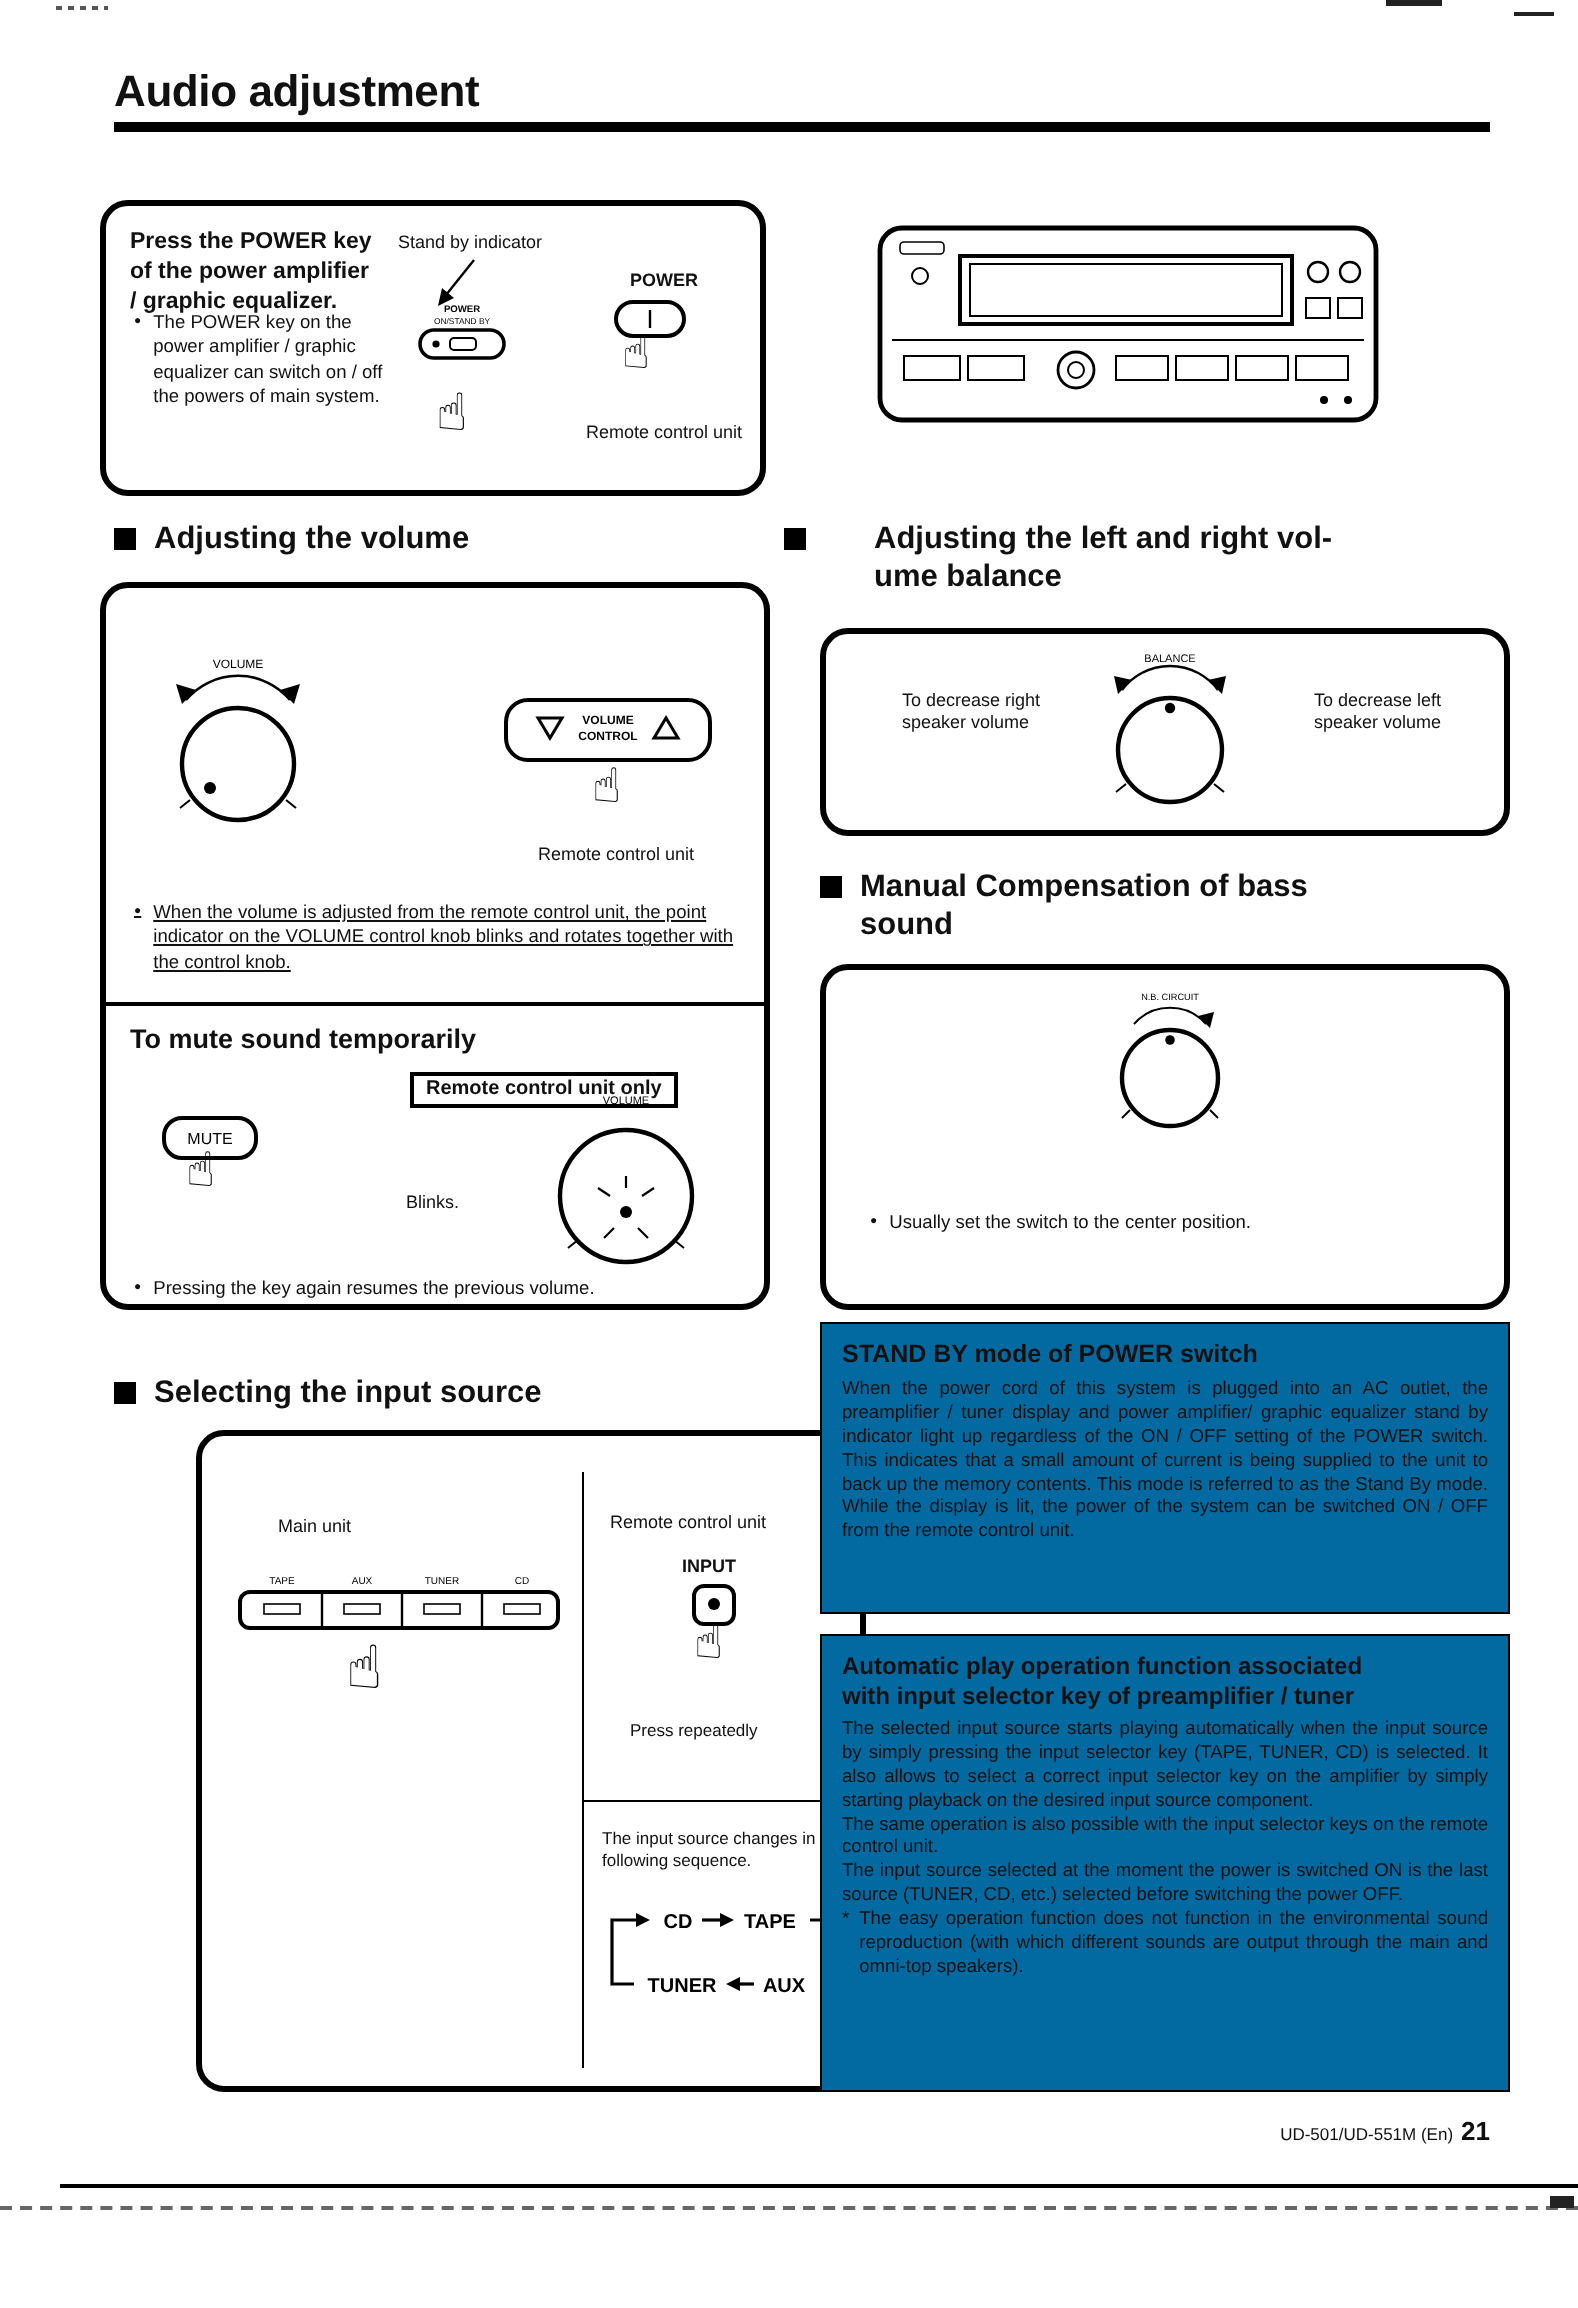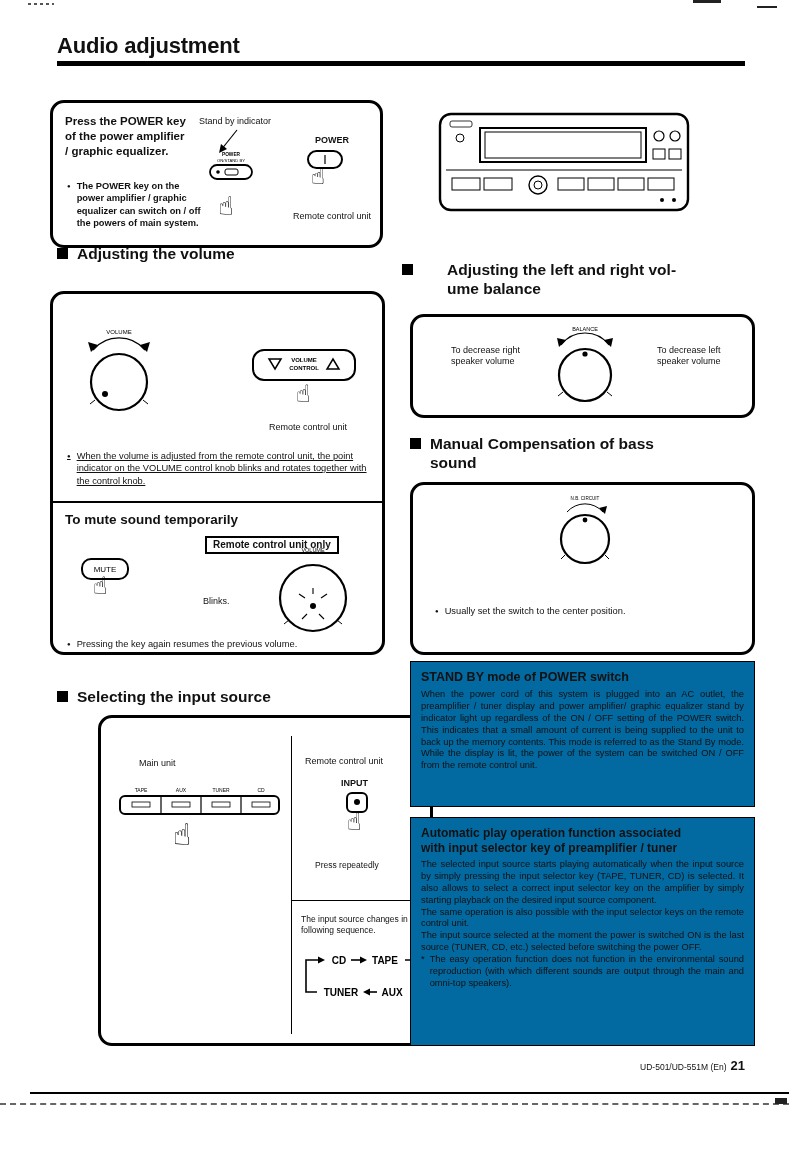--- a/index.html
+++ b/index.html
@@ -39,21 +39,21 @@
   <div class="artifact" style="left:693px;top:0;width:28px;height:3px;"></div>
   <div class="artifact" style="left:757px;top:6px;width:20px;height:2px;"></div>
 
   <div class="abs title" style="left:57px;top:33px;">Audio adjustment</div>
   <div class="abs rule" style="left:57px;top:61px;width:688px;height:5px;"></div>
 
   <div class="rbox" style="left:50px;top:100px;width:333px;height:148px;">
     <div class="abs boldhead" style="left:12px;top:11px;width:148px;">Press the POWER key
 of the power amplifier
 / graphic equalizer.</div>
-    <div class="abs bul" style="left:14px;top:77px;width:134px;font-weight:bold;">The POWER key on the power amplifier / graphic equalizer can switch on / off the powers of main system.</div>
+    <div class="abs bul" style="left:14px;top:52px;width:134px;">The POWER key on the power amplifier / graphic equalizer can switch on / off the powers of main system.</div>
 
     <div class="abs cap" style="left:146px;top:13px;">Stand by indicator</div>
     <svg class="abs" style="left:152px;top:25px;" width="40" height="28" viewBox="0 0 40 28">
       <line x1="32" y1="2" x2="16" y2="22" stroke="#000" stroke-width="1.2"></line>
       <polygon points="14,25 16,16 22,21" fill="#000"></polygon>
     </svg>
 
     <svg class="abs" style="left:148px;top:46px;" width="60" height="36" viewBox="0 0 60 36">
       <text x="30" y="7" font-size="4.8" font-weight="bold" text-anchor="middle">POWER</text>
       <text x="30" y="13" font-size="4.2" text-anchor="middle">ON/STAND BY</text>
@@ -90,21 +90,21 @@
       <rect x="150" y="66" width="26" height="12"></rect>
       <rect x="180" y="66" width="26" height="12"></rect>
       <rect x="210" y="66" width="26" height="12"></rect>
     </g>
     <circle cx="100" cy="73" r="9" fill="#fff" stroke="#000" stroke-width="1.4"></circle>
     <circle cx="100" cy="73" r="4" fill="#fff" stroke="#000" stroke-width="1"></circle>
     <circle cx="224" cy="88" r="2" fill="#000"></circle>
     <circle cx="236" cy="88" r="2" fill="#000"></circle>
   </svg>
 
-  <div class="abs sech" style="left:57px;top:244px;width:320px;">
+  <div class="abs sech" style="left:57px;top:260px;width:320px;">
     <span class="sq"></span>
     <span>Adjusting the volume</span>
   </div>
 
   <div class="rbox" style="left:50px;top:291px;width:335px;height:364px;">
 
     <svg class="abs" style="left:24px;top:32px;" width="84" height="92" viewBox="0 0 84 92">
       <text x="42" y="8" font-size="6" text-anchor="middle">VOLUME</text>
       <path d="M16 24 A34 34 0 0 1 68 24" fill="none" stroke="#000" stroke-width="1.3"></path>
       <polygon points="14,26 11,16 21,19" fill="#000"></polygon>
@@ -215,21 +215,21 @@
       </g>
       <g fill="#000">
         <polygon points="72,12 65,8.5 65,15.5"></polygon>
         <polygon points="115,44 122,40.5 122,47.5"></polygon>
         <polygon points="68,44 75,40.5 75,47.5"></polygon>
         <polygon points="30,12 23,8.5 23,15.5"></polygon>
       </g>
     </svg>
   </div>
 
-  <div class="abs sech" style="left:402px;top:260px;width:345px;gap:34px;">
+  <div class="abs sech" style="left:392px;top:260px;width:345px;gap:34px;">
     <span class="sq"></span>
     <span>Adjusting the left and right vol-
 ume balance</span>
   </div>
 
   <div class="rbox" style="left:410px;top:314px;width:345px;height:104px;">
     <div class="abs cap" style="left:38px;top:28px;width:74px;">To decrease right speaker volume</div>
     <svg class="abs" style="left:134px;top:6px;" width="76" height="90" viewBox="0 0 76 90">
       <text x="38" y="8" font-size="5.5" text-anchor="middle">BALANCE</text>
       <path d="M14 22 A30 30 0 0 1 62 22" fill="none" stroke="#000" stroke-width="1.2"></path>

